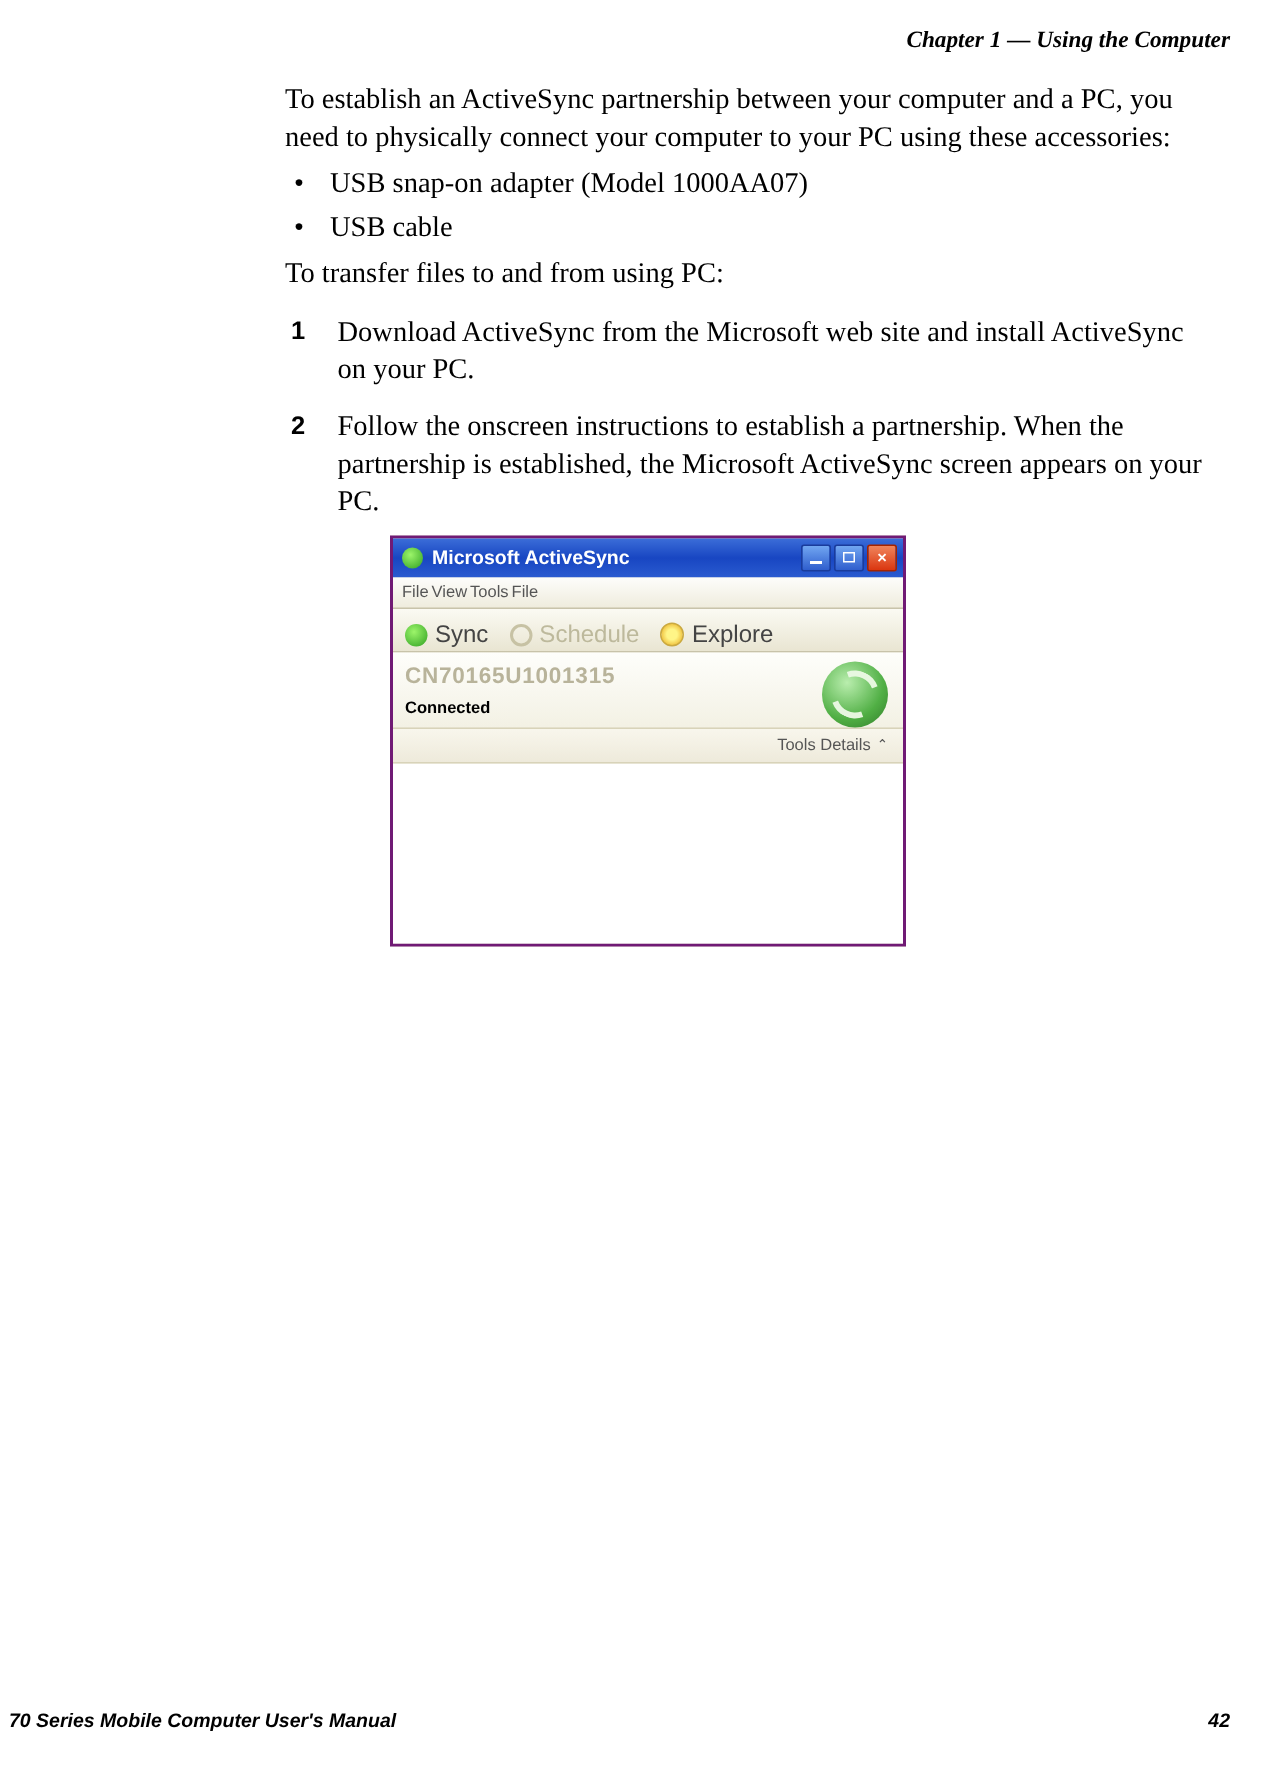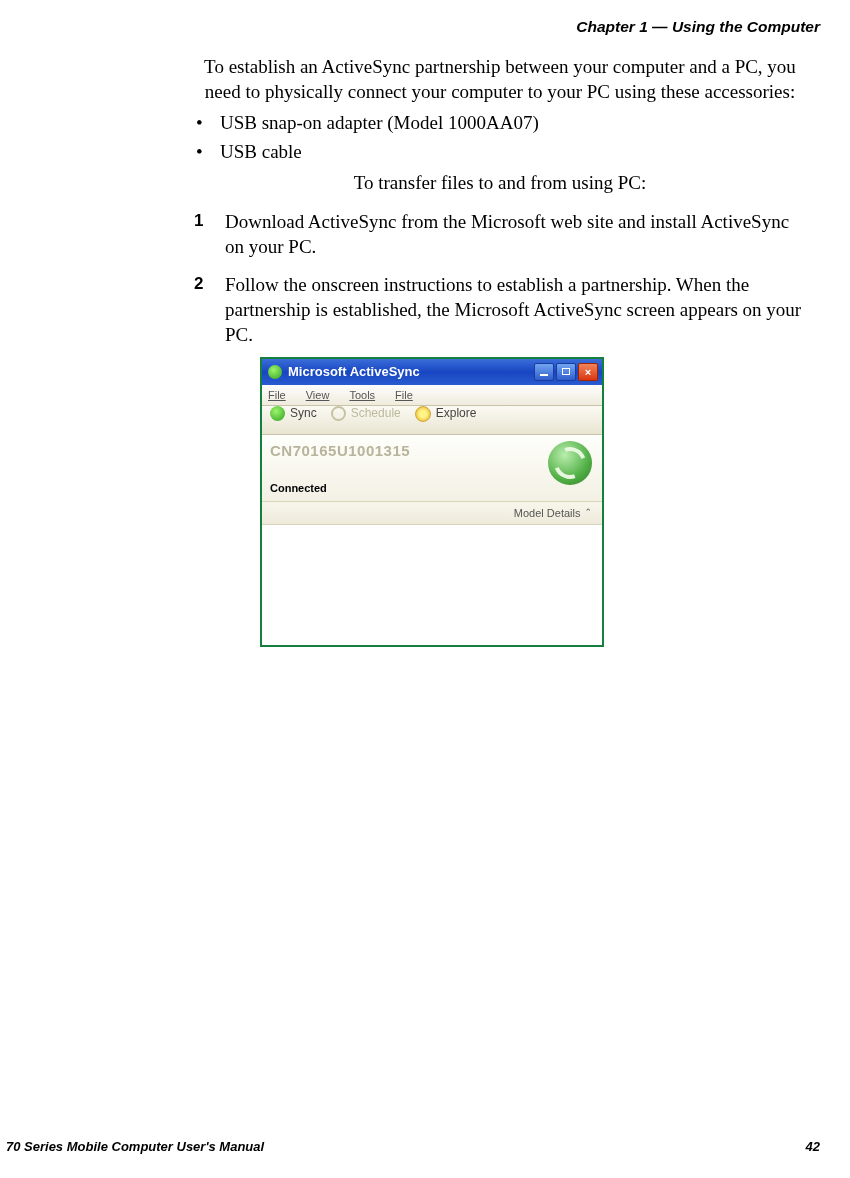--- a/index.html
+++ b/index.html
@@ -14,54 +14,54 @@
   }
   .page {
     position: relative;
     width: 850px;
     height: 1178px;
   }
   .header {
     position: absolute;
     top: 18px;
     right: 30px;
-    font-family: Liberation Sans, sans-serif;
+    font-family: Liberation Serif, serif;
     font-weight: bold;
     font-style: italic;
     font-size: 15.5px;
     color: #000;
   }
   .content {
     position: absolute;
     top: 54px;
     left: 190px;
     width: 620px;
     font-size: 19px;
     line-height: 1.32;
   }
-  .para { margin: 0 0 6px 0; text-align: center; }
+  .para { margin: 0 0 6px 0; }
   .bullets { margin: 6px 0 6px 0; padding: 0; list-style: none; }
   .bullets li { margin: 0 0 4px 0; padding-left: 30px; position: relative; }
   .bullets li::before { content: "•"; position: absolute; left: 6px; top: 0; }
   .intro2 { margin: 2px 0 14px 0; }
   .steps { margin: 0; padding: 0; list-style: none; }
   .steps li { position: relative; padding-left: 35px; margin: 0 0 12px 0; }
   .step-num {
     position: absolute;
     left: 4px;
     top: 1px;
     font-family: Arial, Helvetica, sans-serif;
     font-weight: bold;
     font-size: 17px;
   }
   .screenshot {
     margin-left: 35px;
     margin-top: 10px;
     width: 340px;
-    border: 2px solid #15803d;
+    border: 2px solid #701a75;
     background: #ece9d8;
     font-family: Tahoma, Arial, sans-serif;
     font-size: 12px;
     position: relative;
   }
   .titlebar {
     height: 26px;
     background: linear-gradient(to bottom, #3b6dd8, #1846c2 50%, #2a5bd0);
     display: flex;
     align-items: center;
@@ -91,50 +91,49 @@
   .winbtn.min span { display:block; width:8px; height:2px; background:#fff; margin-top:7px;}
   .winbtn.max span { display:block; width:8px; height:7px; border:1px solid #fff; box-sizing:border-box; }
   .menubar {
     height: 20px;
     background: linear-gradient(to bottom, #fdfdfb, #efecdd);
     border-bottom: 1px solid #c8c3aa;
     display:flex; align-items:center;
     font-size: 11px;
     color: #555;
     padding-left: 6px;
-    gap: 20px;
-    filter: blur(0.25px);
-    text-decoration: underline;
+    gap: 2px;
+    filter: blur(0.25px);
   }
   .toolbar {
     height: 28px;
     background: linear-gradient(to bottom, #fbfaf3, #e9e5d2);
     border-bottom: 1px solid #c8c3aa;
-    display:flex; align-items:flex-start;
+    display:flex; align-items:flex-end;
     gap: 14px;
     padding-left: 8px;
-    font-size: 12px;
+    font-size: 16px;
     color: #444;
     filter: blur(0.25px);
   }
   .tb-item { display:flex; align-items:center; gap:5px; }
   .tb-item.disabled { color:#bdb99c; }
   .ico { width:15px; height:15px; border-radius:50%; }
   .ico.sync { background: radial-gradient(circle at 40% 35%, #9cf56a, #2fa021); }
   .ico.sched { border:2px solid #c7c2a4; box-sizing:border-box; }
   .ico.explore { width:14px; height:14px; background: radial-gradient(circle at 50% 50%, #fff587 35%, #e6a212); border:1px solid #caa940;}
   .device-section {
     background: linear-gradient(to bottom, #fefefb, #f3f1e4);
     border-bottom: 1px solid #d8d3b9;
     padding: 6px 8px 6px 8px;
     position: relative;
     filter: blur(0.25px);
   }
   .device-name { font-size: 15px; font-weight: bold; color: #b8b39a; letter-spacing: 0.5px;}
-  .conn-status { font-size: 11px; color:#000; font-weight:bold; margin-top:20px;}
+  .conn-status { font-size: 11px; color:#000; font-weight:bold; margin-top:4px;}
   .sync-status { font-size: 11px; color:#666; margin-top:0;}
   .big-sync-icon {
     position:absolute; right:10px; top:6px;
     width:44px; height:44px; border-radius:50%;
     background: radial-gradient(circle at 38% 32%, #b3eda7, #3fa833 60%, #1d6e15);
     display:flex; align-items:center; justify-content:center;
     opacity:0.9;
   }
   .big-sync-icon::before{
     content:""; width:24px; height:24px;
@@ -236,21 +235,21 @@
               <span class="ico explore"></span>
               <span>Explore</span>
             </span>
           </div>
           <div class="device-section">
             <div class="device-name">CN70165U1001315</div>
             <div class="conn-status">Connected</div>
             <div class="big-sync-icon"></div>
           </div>
           <div class="hide-row">
-            <span>Model Details</span>
+            <span>Tools Details</span>
             <span class="chev">⌃</span>
           </div>
           <div class="list-area"></div>
         </div>
       </li>
     </ol>
   </div>
 
   <div class="footer">
     <span class="ft-left">70 Series Mobile Computer User's Manual</span>

